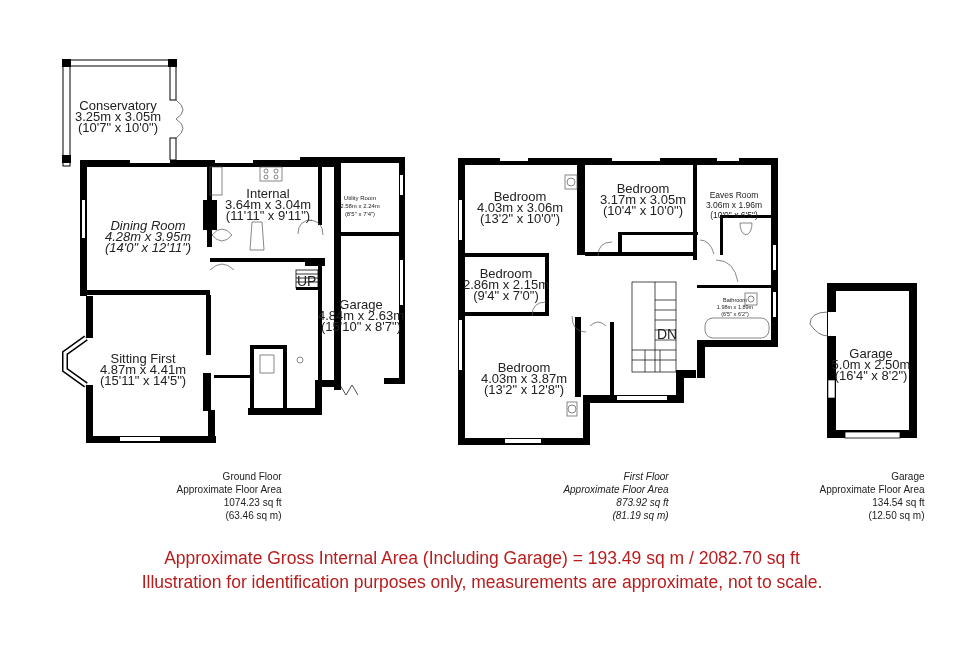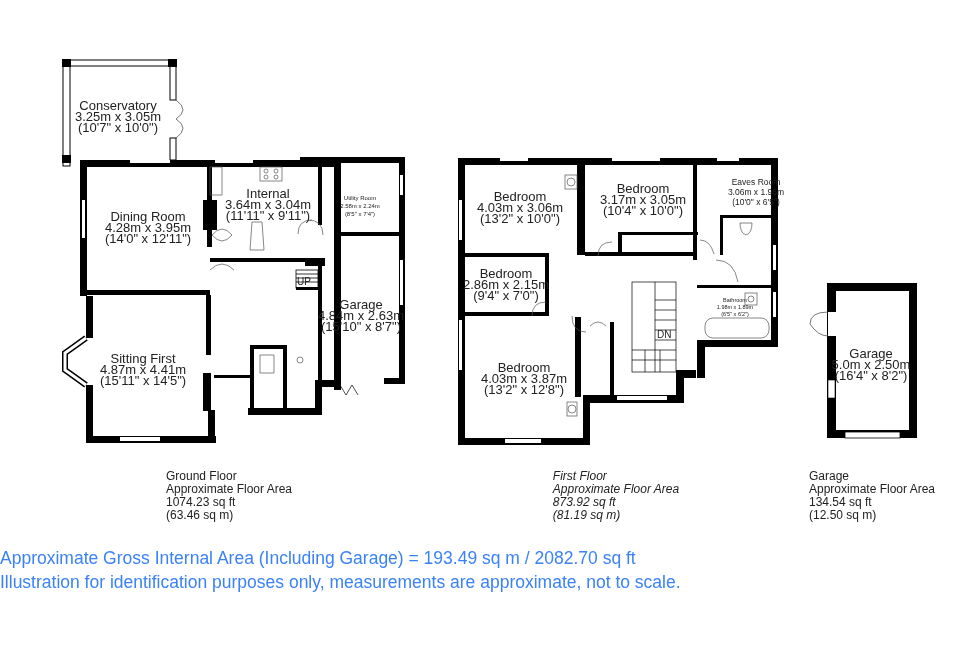--- a/index.html
+++ b/index.html
@@ -1,22 +1,22 @@
 <!DOCTYPE html>
 <html><head>
 <meta charset="utf-8">
 <style>
   html, body { margin:0; padding:0; background:#ffffff; }
   body { width:980px; height:653px; position:relative; overflow:hidden; font-family:"Liberation Sans", sans-serif; color:#222; }
   svg.plan { position:absolute; left:0; top:0; }
   .lbl { position:absolute; text-align:center; font-size:13px; line-height:11px; color:#222; transform:translateX(-50%); white-space:nowrap; }
   .lbl.small { font-size:5.5px; line-height:7px; }
-  .lbl.dn { font-size:10px; transform:none; }
-  .area { position:absolute; text-align:left; font-size:12px; line-height:13px; color:#222; transform:translateX(-50%); white-space:nowrap; }
-  .footer { position:absolute; left:0; width:964px; font-size:17.5px; line-height:24px; color:#3b82f6; }
+  .lbl.dn { font-size:14px; transform:none; }
+  .area { position:absolute; text-align:right; font-size:10px; line-height:13px; color:#222; transform:translateX(-50%); white-space:nowrap; }
+  .footer { position:absolute; left:0; width:964px; text-align:center; font-size:17.5px; line-height:24px; color:#b91c1c; }
 </style>
 </head>
 <body>
 
 <svg class="plan" width="980" height="653" viewBox="0 0 980 653" xmlns="http://www.w3.org/2000/svg">
 
   <g fill="#000" stroke="none">
 
     <g>
       <rect x="63" y="60" width="113" height="6" fill="#fff" stroke="#000" stroke-width="1"></rect>
@@ -169,21 +169,21 @@
     <rect x="828" y="380" width="7" height="18" fill="#fff" stroke="#000" stroke-width="0.6"></rect>
     <path d="M828 312 q-18 0 -18 12 q8 12 18 12" fill="none" stroke="#555" stroke-width="0.8"></path>
   </g>
 </svg>
 
 <div class="lbl" style="left:118px;top:100px;">
   <div>Conservatory</div>
   <div>3.25m x 3.05m</div>
   <div>(10'7" x 10'0")</div>
 </div>
-<div class="lbl" style="left:148px;top:211px;">
+<div class="lbl" style="left:148px;top:220px;font-style:italic;">
   <div>Dining Room</div>
   <div>4.28m x 3.95m</div>
   <div>(14'0" x 12'11")</div>
 </div>
 <div class="lbl" style="left:268px;top:188px;">
   <div>Internal</div>
   <div>3.64m x 3.04m</div>
   <div>(11'11" x 9'11")</div>
 </div>
 <div class="lbl small" style="left:360px;top:194px;font-size:6px;line-height:8px;">
@@ -206,21 +206,21 @@
 <div class="lbl" style="left:520px;top:191px;">
   <div>Bedroom</div>
   <div>4.03m x 3.06m</div>
   <div>(13'2" x 10'0")</div>
 </div>
 <div class="lbl" style="left:643px;top:183px;">
   <div>Bedroom</div>
   <div>3.17m x 3.05m</div>
   <div>(10'4" x 10'0")</div>
 </div>
-<div class="lbl" style="left:734px;top:177px;font-size:8.5px;line-height:10px;margin-left:22px;">
+<div class="lbl" style="left:734px;top:190px;font-size:8.5px;line-height:10px;">
   <div>Eaves Room</div>
   <div>3.06m x 1.96m</div>
   <div>(10'0" x 6'5")</div>
 </div>
 <div class="lbl" style="left:506px;top:268px;">
   <div>Bedroom</div>
   <div>2.86m x 2.15m</div>
   <div>(9'4" x 7'0")</div>
 </div>
 <div class="lbl small" style="left:735px;top:297px;">

